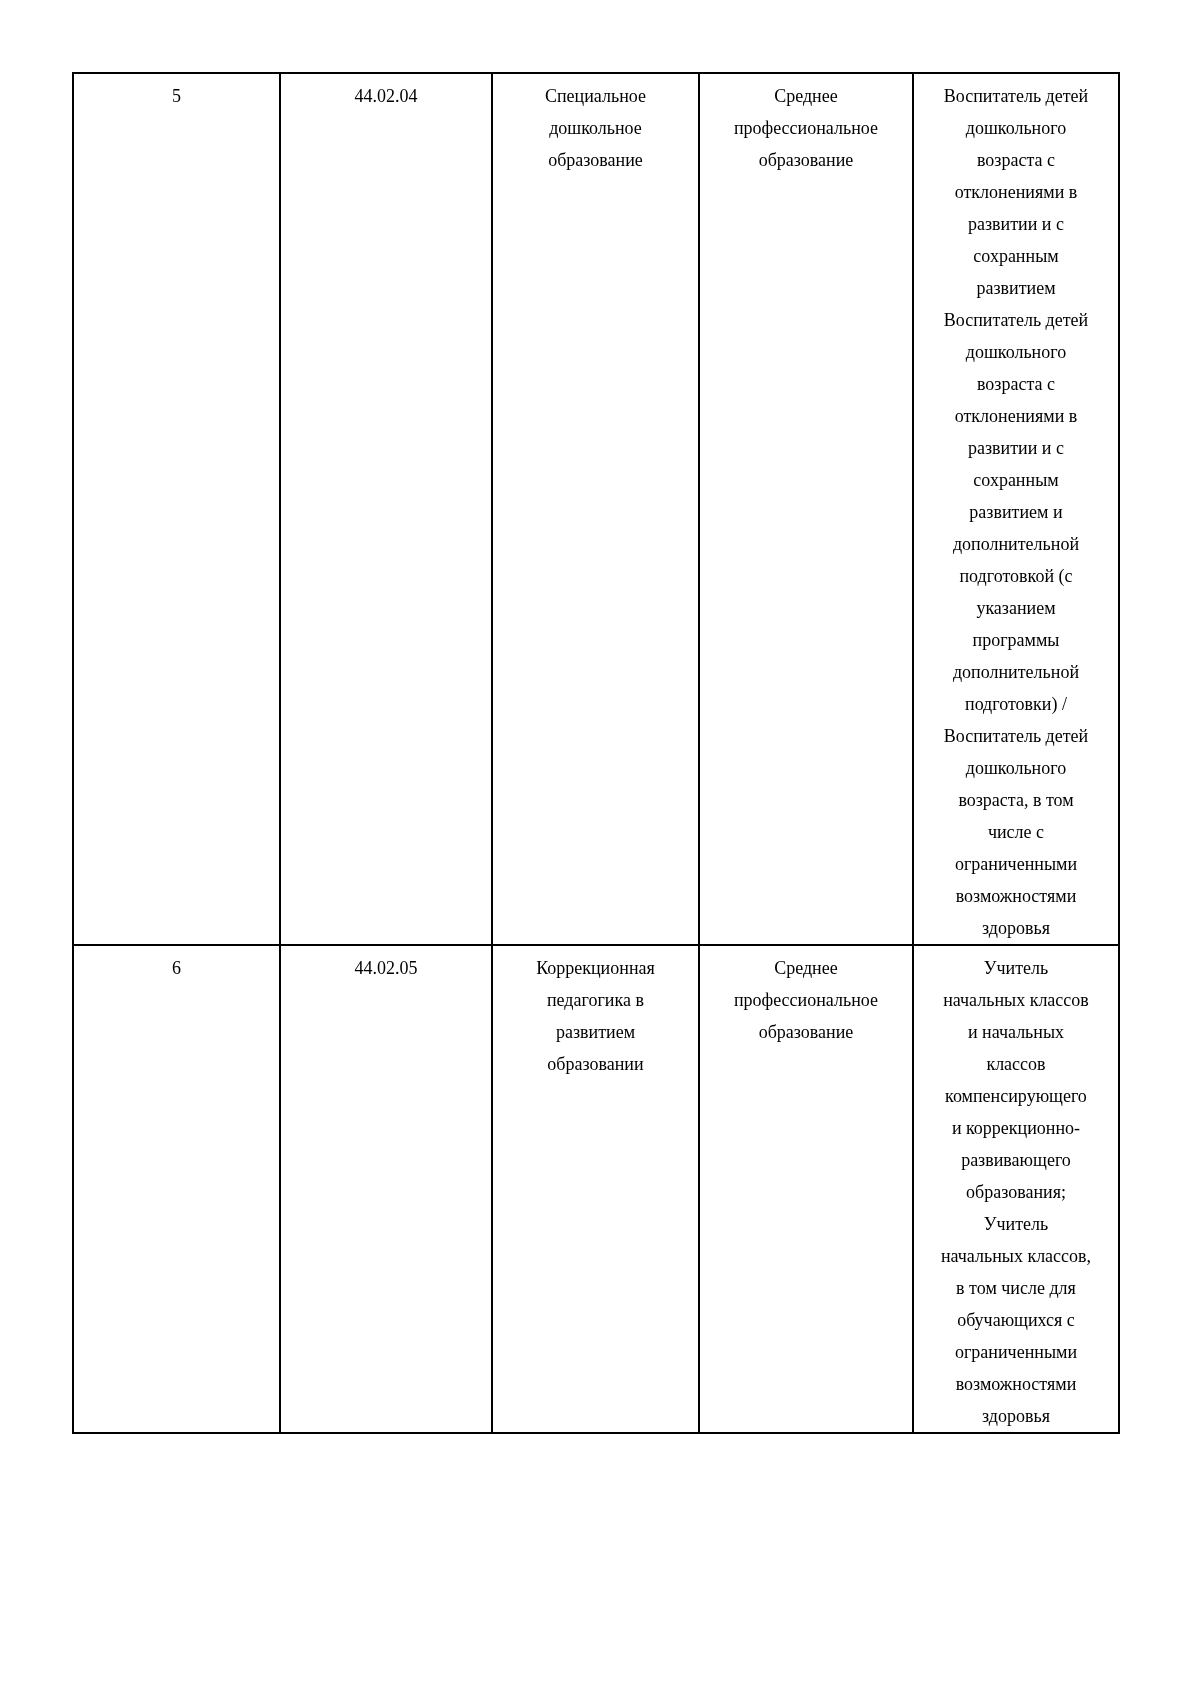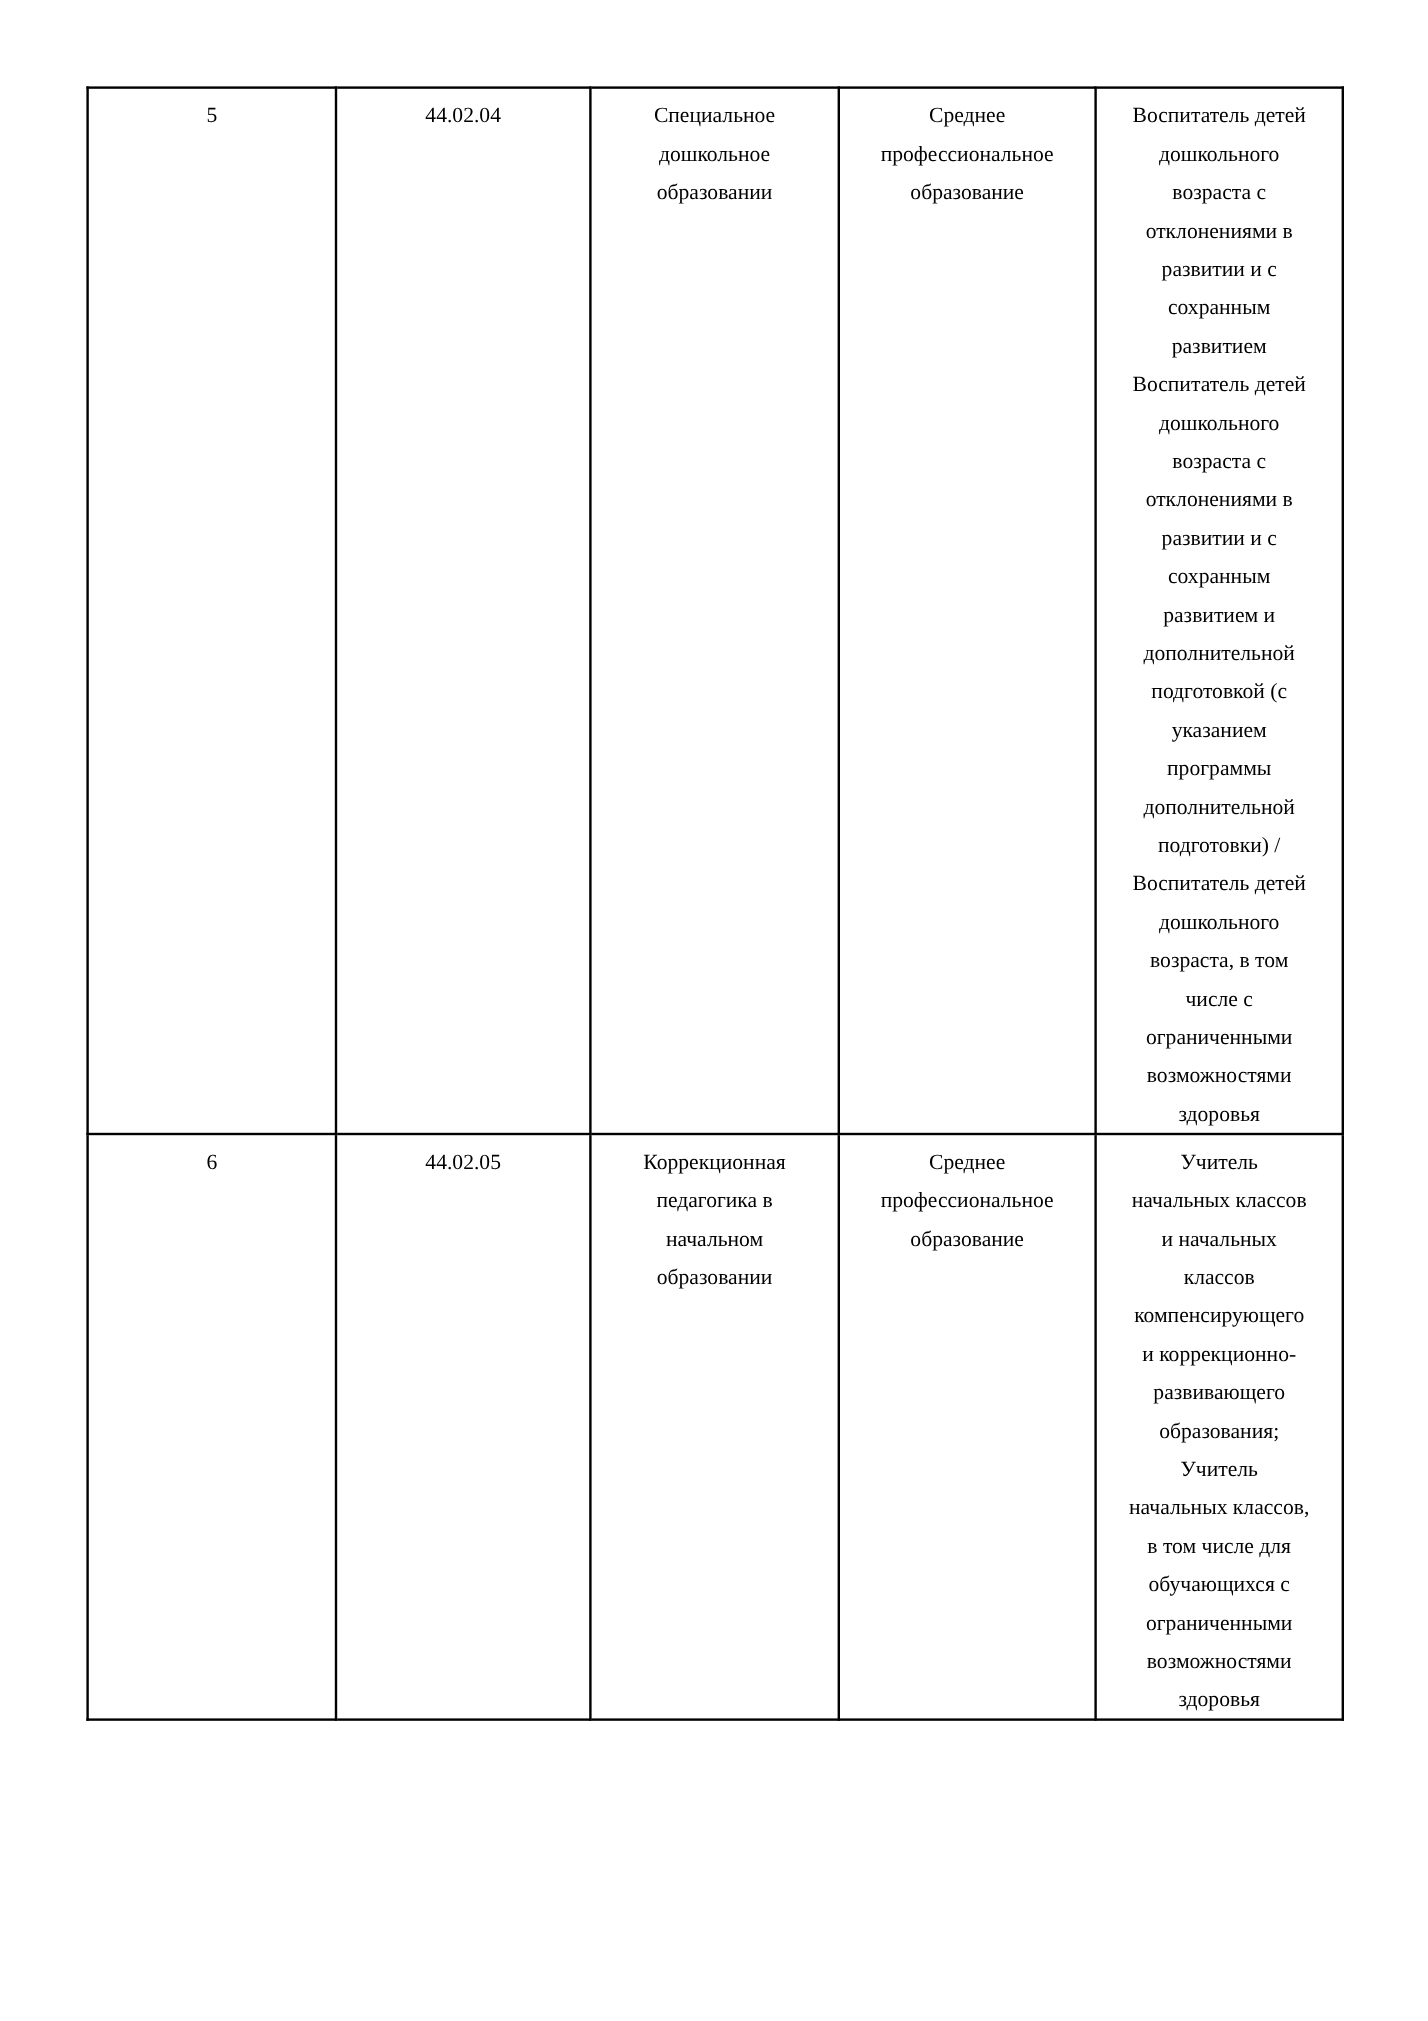--- a/index.html
+++ b/index.html
@@ -50,21 +50,21 @@
       <col class="c3">
       <col class="c4">
       <col class="c5">
   </colgroup>
   <tbody>
     <tr class="row-5">
       <td>5</td>
       <td>44.02.04</td>
       <td>Специальное
 дошкольное
-образовании</td>
+образование</td>
       <td>Среднее
 профессиональное
 образование</td>
       <td>Воспитатель детей
 дошкольного
 возраста с
 отклонениями в
 развитии и с
 сохранным
 развитием
@@ -87,21 +87,21 @@
 числе с
 ограниченными
 возможностями
 здоровья</td>
     </tr>
     <tr class="row-6">
       <td>6</td>
       <td>44.02.05</td>
       <td>Коррекционная
 педагогика в
-начальном
+развитием
 образовании</td>
       <td>Среднее
 профессиональное
 образование</td>
       <td>Учитель
 начальных классов
 и начальных
 классов
 компенсирующего
 и коррекционно-

